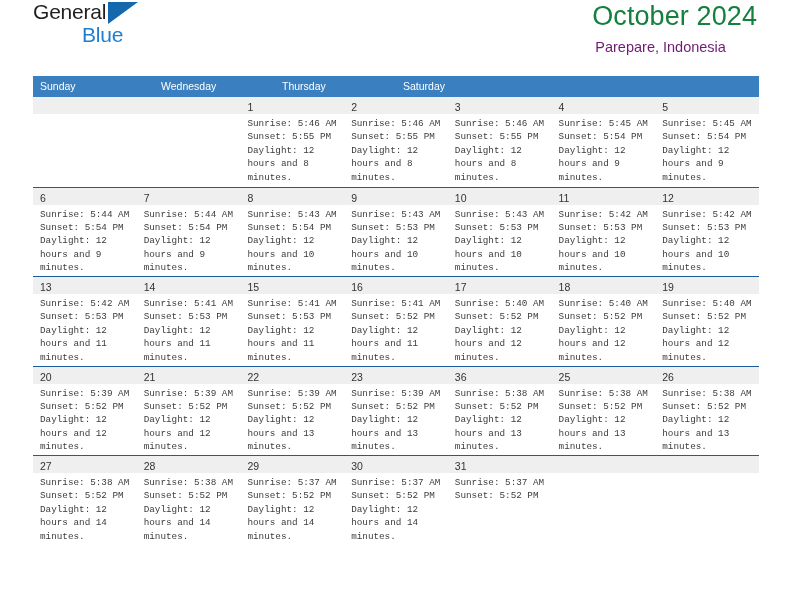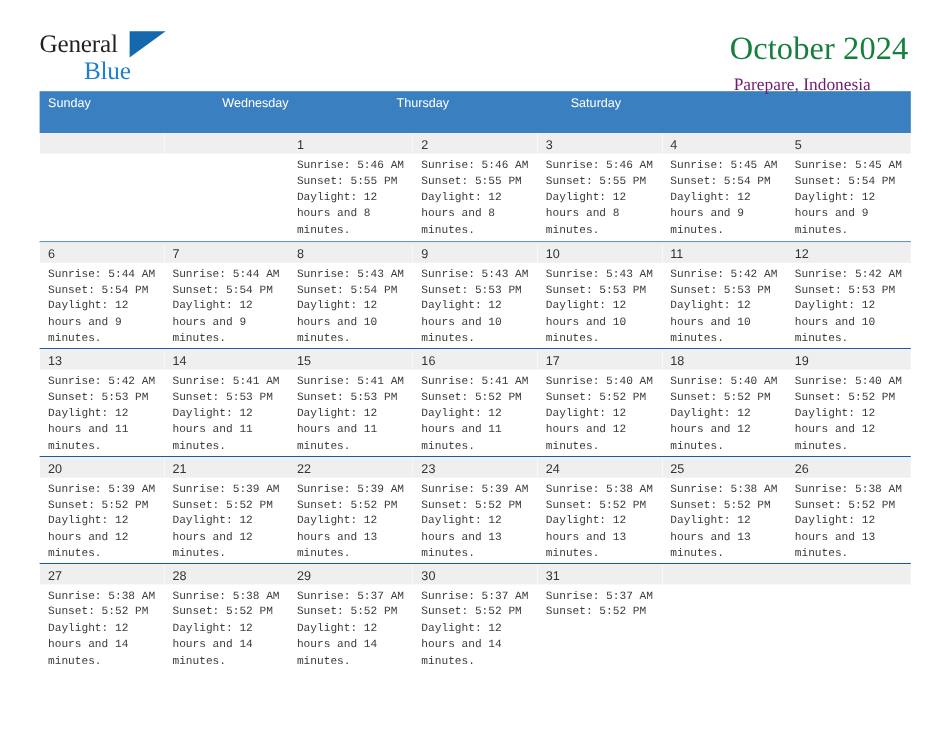--- a/index.html
+++ b/index.html
@@ -18,43 +18,41 @@
     position: relative;
     padding: 0 33px;
   }
 
   
   .header {
     display: flex;
     justify-content: space-between;
     align-items: flex-start;
     height: 72px;
-    padding-top: 24px;
-    font-family: Liberation Serif, serif;
   }
 
   .logo {
     position: relative;
     width: 130px;
     height: 56px;
   }
   .logo-general {
     font-size: 21px;
     color: #231f20;
     letter-spacing: -0.2px;
     line-height: 24px;
     display: block;
   }
   .logo-blue {
     font-size: 21px;
     color: #1d7fd1;
     letter-spacing: -0.2px;
     line-height: 22px;
     display: block;
-    margin-left: 37px;
+    margin-left: 49px;
   }
   .logo-triangle {
     position: absolute;
     left: 75px;
     top: 2px;
     width: 0;
     height: 0;
     border-left: 30px solid #1468ad;
     border-bottom: 22px solid transparent;
   }
@@ -80,23 +78,23 @@
   }
 
   
   .calendar {
     width: 726px;
     margin-top: 4px;
   }
 
   .weekdays {
     display: grid;
-    grid-template-columns: repeat(5, 1fr);
+    grid-template-columns: repeat(6, 1fr);
     background: #3a7fc0;
-    height: 35px;
+    height: 21px;
   }
   .weekday {
     color: #ffffff;
     font-size: 10.5px;
     line-height: 21px;
     padding-left: 7px;
     white-space: nowrap;
   }
 
   .week {
@@ -355,21 +353,21 @@
           </div>
           <div class="daycell">
             <div class="daynum-band"><span class="daynum">23</span></div>
             <div class="dayinfo">
               <div>Sunrise: 5:39 AM</div>
               <div>Sunset: 5:52 PM</div>
               <div class="wrap">Daylight: 12 hours and 13 minutes.</div>
             </div>
           </div>
           <div class="daycell">
-            <div class="daynum-band"><span class="daynum">24</span></div>
+            <div class="daynum-band"><span class="daynum">36</span></div>
             <div class="dayinfo">
               <div>Sunrise: 5:38 AM</div>
               <div>Sunset: 5:52 PM</div>
               <div class="wrap">Daylight: 12 hours and 13 minutes.</div>
             </div>
           </div>
           <div class="daycell">
             <div class="daynum-band"><span class="daynum">25</span></div>
             <div class="dayinfo">
               <div>Sunrise: 5:38 AM</div>

